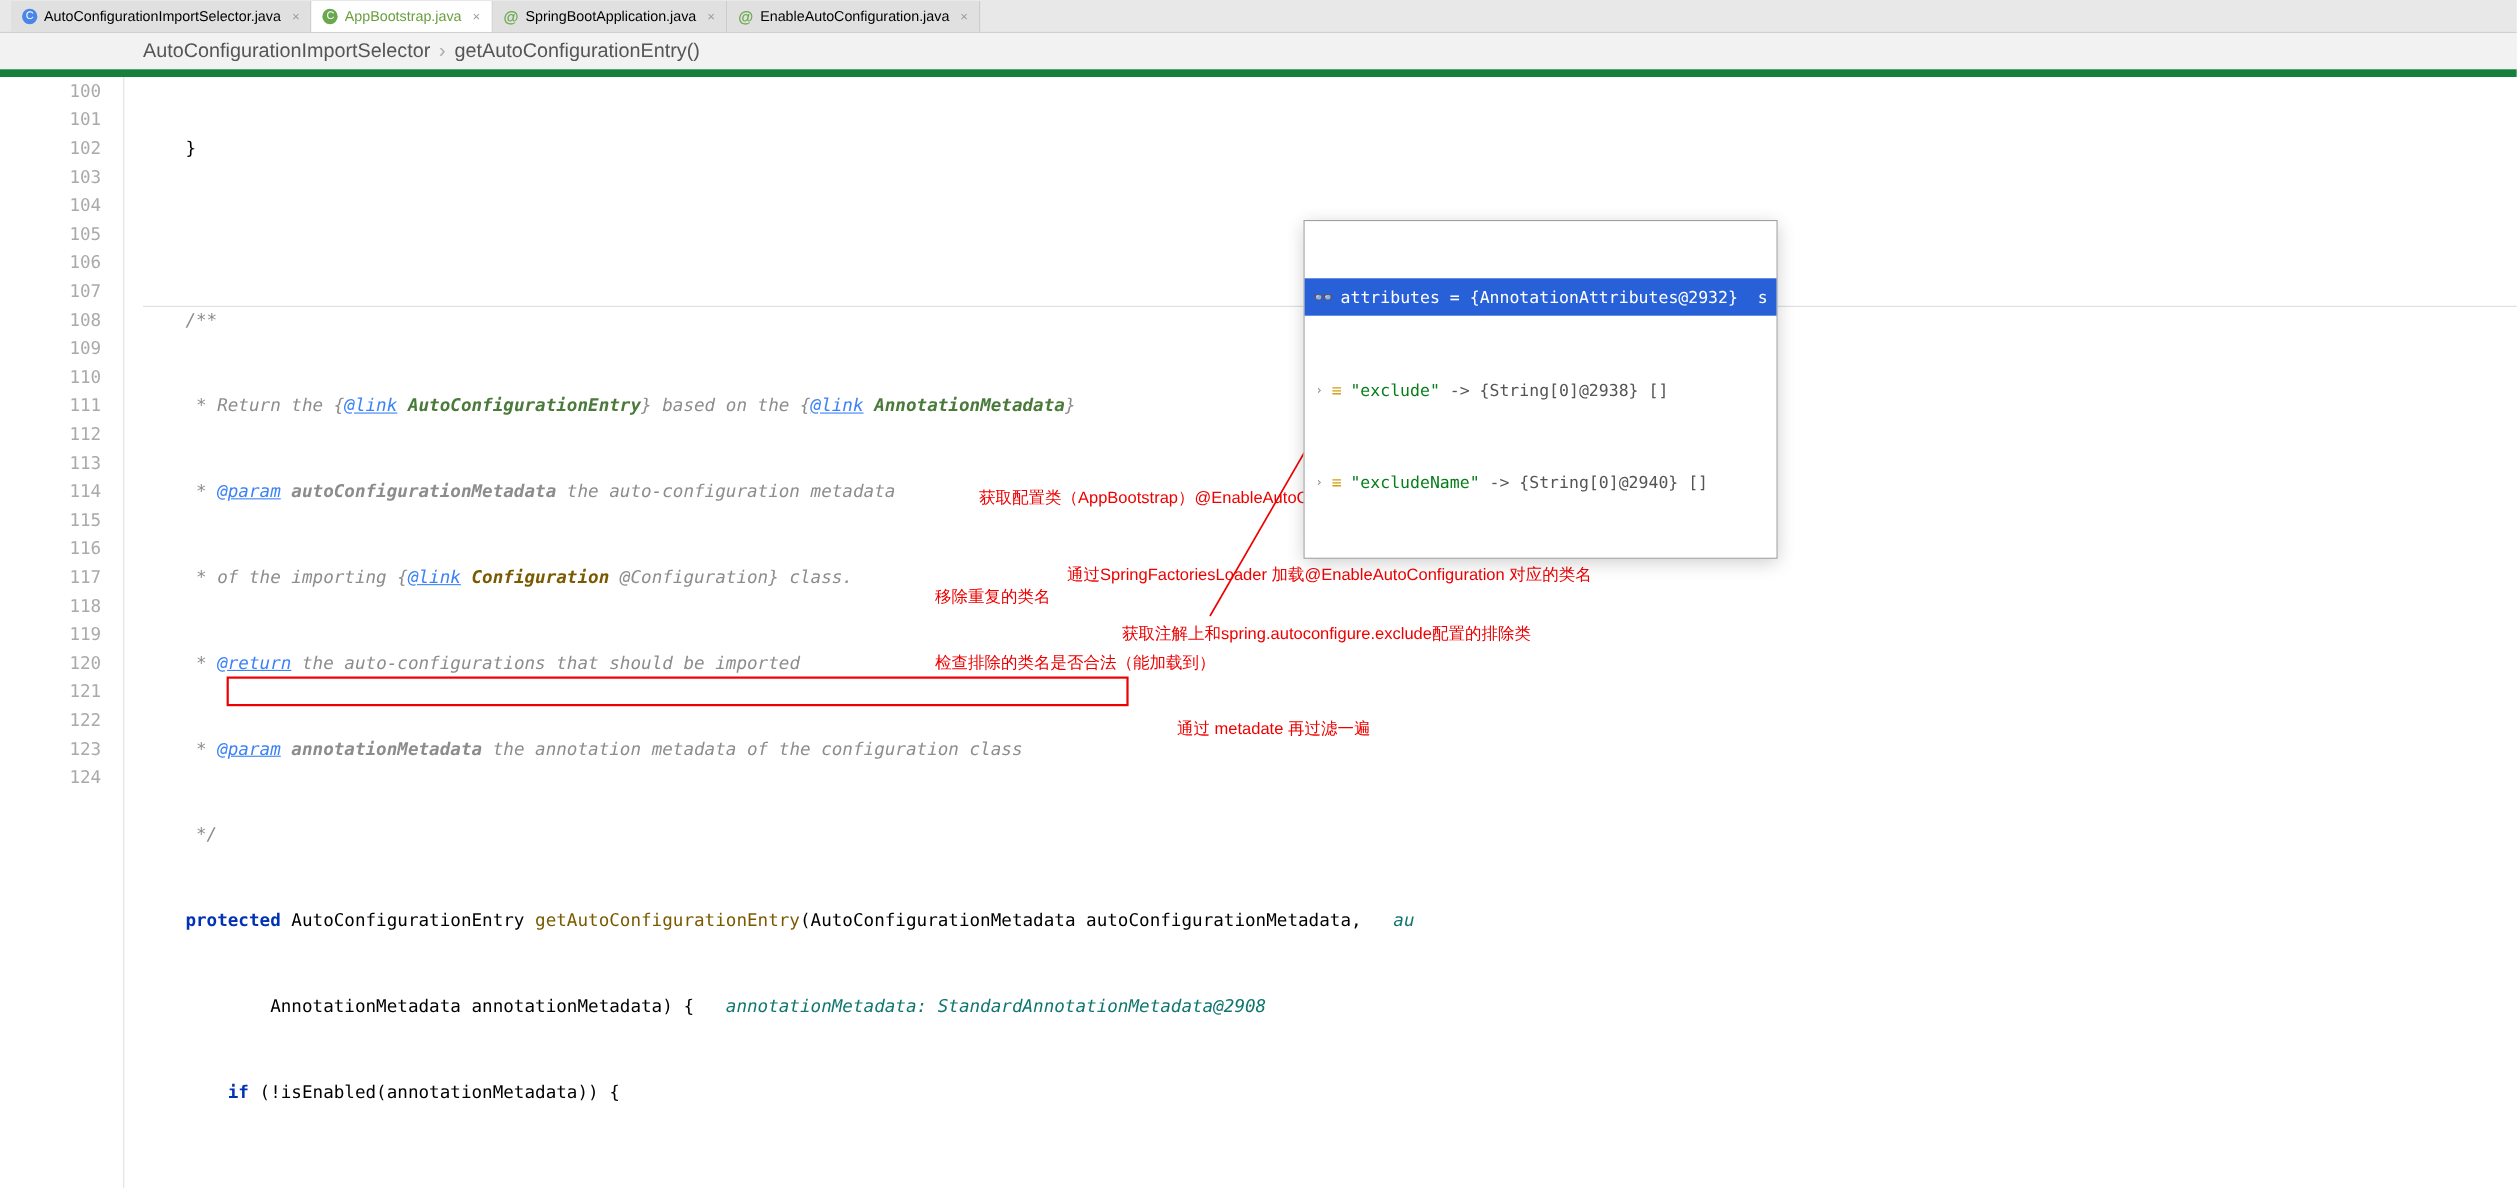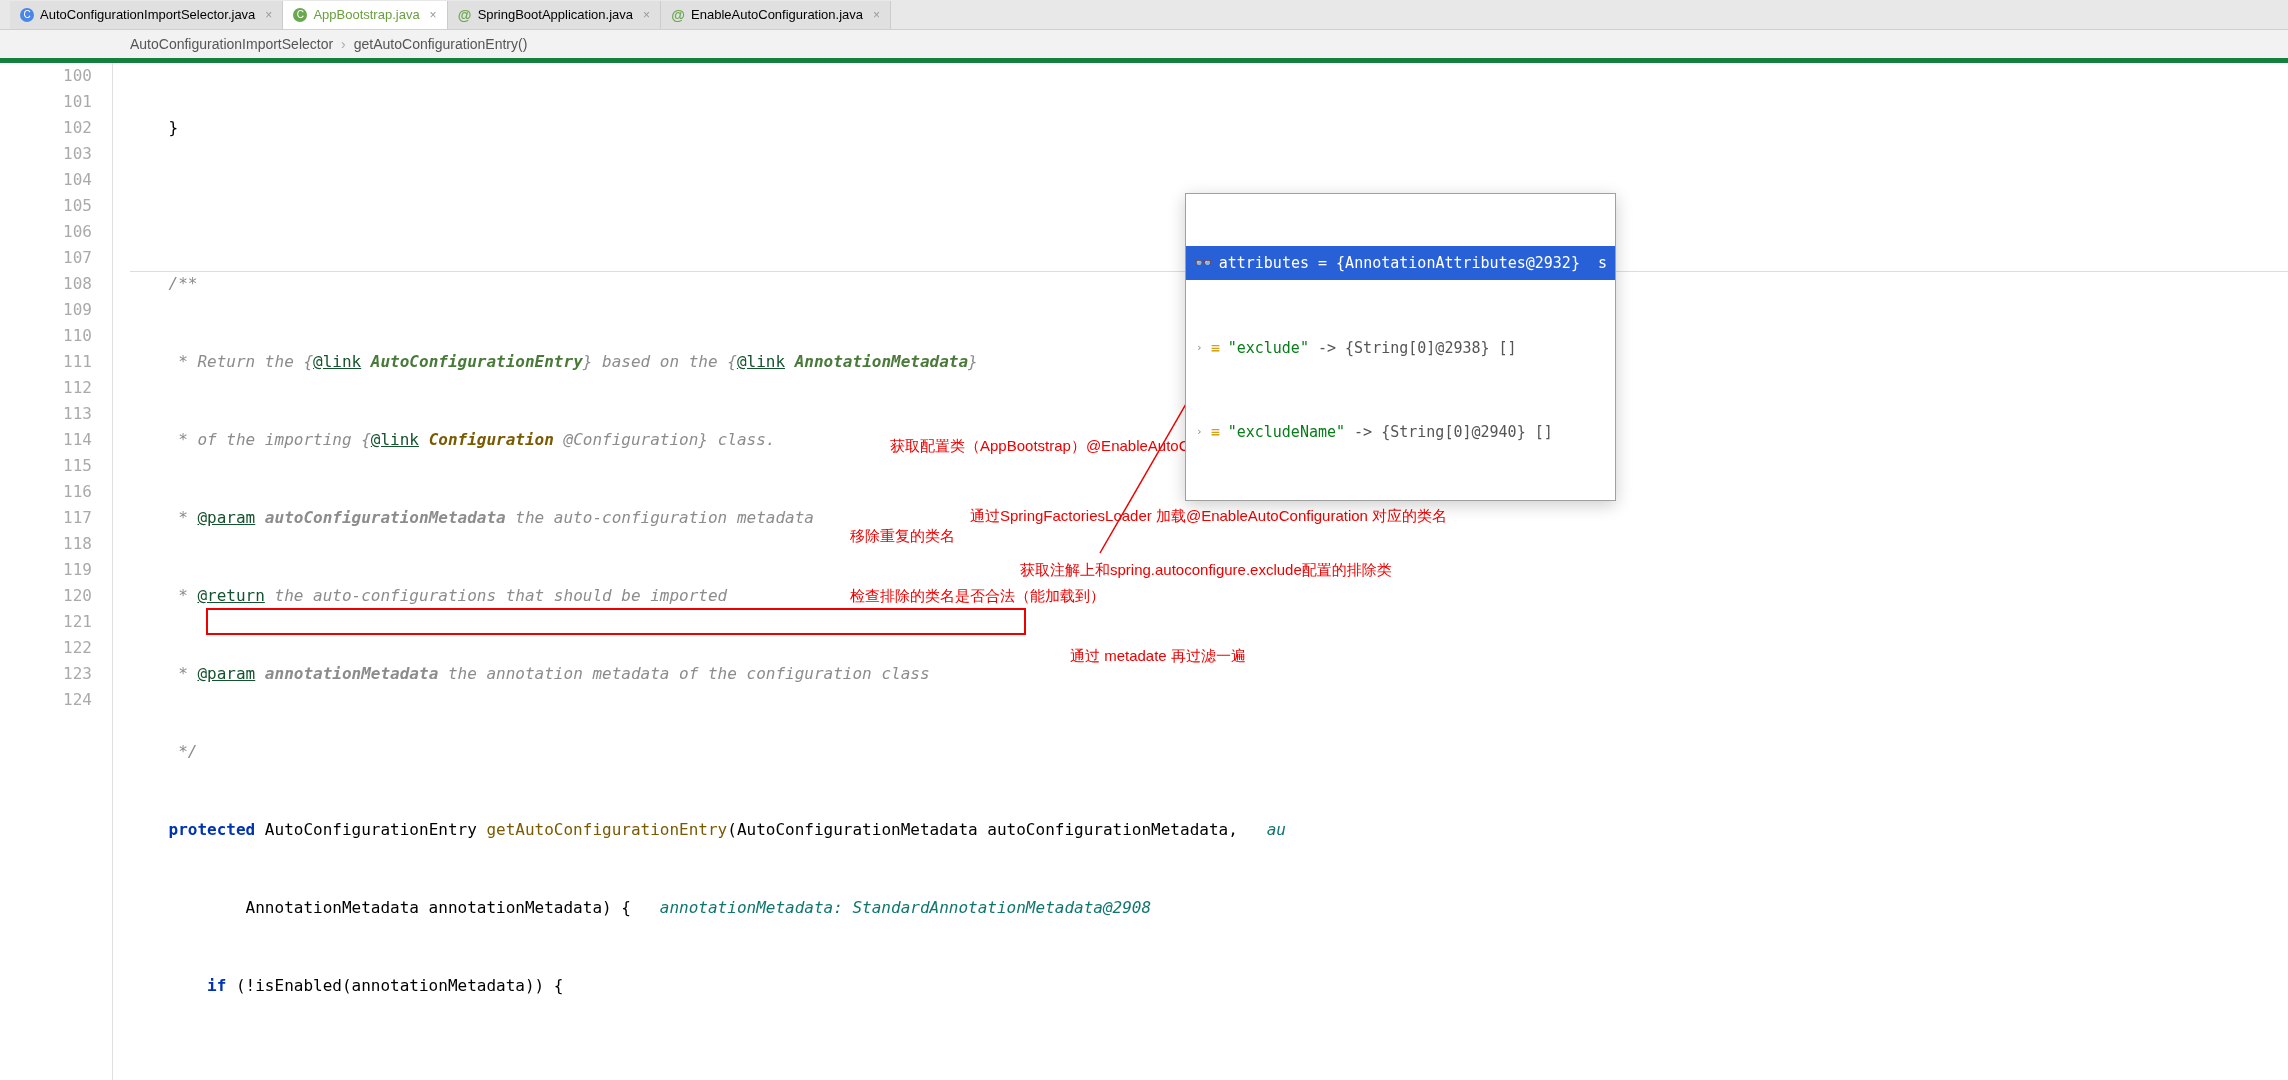--- a/index.html
+++ b/index.html
@@ -7,33 +7,33 @@
 .tabs { display: flex; background: #e8e8e8; border-bottom: 1px solid #d0d0d0; height: 30px; align-items: center; padding-left: 10px; }
 .tab { display: flex; align-items: center; padding: 4px 10px; background: #e0e0e0; border-right: 1px solid #ccc; height: 28px; cursor: pointer; gap: 6px; }
 .tab.active { background: #fff; }
 .tab-icon { width: 14px; height: 14px; display: inline-flex; align-items: center; justify-content: center; font-size: 10px; border-radius: 50%; }
 .tab-icon.c { background: #6aa84f; color: white; }
 .tab-icon.cc { background: #4a86e8; color: white; }
 .tab-icon.at { color: #6aa84f; font-weight: bold; font-size: 14px; }
 .tab-close { color: #999; font-size: 12px; margin-left: 4px; }
 .tab-text { font-size: 13px; }
 .tab-text.active { color: #6a9f3f; font-weight: 500; }
-.breadcrumb { background: #f2f2f2; padding: 6px 12px; border-bottom: 5px solid #15803d; font-size: 14px; color: #555; display: flex; align-items: center; gap: 8px; }
+.breadcrumb { background: #f2f2f2; padding: 6px 12px; border-bottom: 7px solid #15803d; font-size: 18px; color: #555; display: flex; align-items: center; gap: 8px; }
 .breadcrumb .sep { color: #aaa; }
 .editor { display: flex; background: #fff; height: calc(100vh - 58px); font-family: "Menlo", "Monaco", "Consolas", monospace; font-size: 16px; line-height: 26px; position: relative; }
 .gutter { width: 70px; background: #fff; text-align: right; padding-right: 10px; color: #aaa; user-select: none; border-right: 0px solid #eee; margin-left: 32px; }
 .fold { width: 28px; background: #fff; position: relative; }
 .fold-line { position: absolute; left: 10px; top: 0; bottom: 0; width: 1px; background: #e0e0e0; }
 .code { flex: 1; background: #fff; position: relative; white-space: pre; }
 .line { height: 26px; position: relative; }
 .kw { color: #0033b3; font-weight: 600; }
 .method { color: #7a5a00; }
 .type { font-style: italic; }
 .doc { color: #8c8c8c; font-style: italic; }
-.doc-tag { color: #14532d; text-decoration: underline; }
+.doc-tag { color: #3b82f6; font-style: italic; text-decoration: underline; }
 .doc-link { color: #4a7a3a; font-style: italic; font-weight: 600; }
 .doc-link2 { color: #7a5a00; font-style: italic; font-weight: 600; }
 .hint { color: #0f766e; font-style: italic; }
 .redbox { position: absolute; border: 2px solid #e00; }
 .redtext { position: absolute; color: #e00; font-family: -apple-system, sans-serif; font-size: 15px; font-weight: 500; }
 .popup { position: absolute; background: #fff; border: 1px solid #a0a0a0; box-shadow: 0 4px 16px rgba(0,0,0,0.2); font-family: "Menlo", monospace; font-size: 15px; z-index: 10; min-width: 400px; }
 .popup-header { background: #2860d8; color: #fff; padding: 4px 8px; display: flex; align-items: center; gap: 6px; }
 .popup-row { padding: 3px 10px; display: flex; align-items: center; gap: 8px; }
 .popup-arrow { color: #888; font-size: 11px; }
 .popup-icon { color: #d4a017; }
@@ -104,22 +104,22 @@
     <div class="line">124</div>
   </div>
   <div class="fold">
     <div class="fold-line"></div>
   </div>
   <div class="code">
     <div class="line">    }</div>
     <div class="line"></div>
     <div class="line" style="position:relative"><div class="sep-line"></div><span class="doc">    /**</span></div>
     <div class="line"><span class="doc">     * Return the {</span><span class="doc-tag">@link</span><span class="doc-link"> AutoConfigurationEntry</span><span class="doc">} based on the {</span><span class="doc-tag">@link</span><span class="doc-link"> AnnotationMetadata</span><span class="doc">}</span></div>
+    <div class="line"><span class="doc">     * </span><span class="doc-tag">@param</span><span class="doc-link" style="color:#8c8c8c"> autoConfigurationMetadata</span><span class="doc"> the auto-configuration metadata</span></div>
     <div class="line"><span class="doc">     * of the importing {</span><span class="doc-tag">@link</span><span class="doc-link2"> Configuration</span><span class="doc"> @Configuration</span><span class="doc">} class.</span></div>
-    <div class="line"><span class="doc">     * </span><span class="doc-tag">@param</span><span class="doc-link" style="color:#8c8c8c"> autoConfigurationMetadata</span><span class="doc"> the auto-configuration metadata</span></div>
     <div class="line"><span class="doc">     * </span><span class="doc-tag">@return</span><span class="doc"> the auto-configurations that should be imported</span></div>
     <div class="line"><span class="doc">     * </span><span class="doc-tag">@param</span><span class="doc-link" style="color:#8c8c8c"> annotationMetadata</span><span class="doc"> the annotation metadata of the configuration class</span></div>
     <div class="line"><span class="doc">     */</span></div>
     <div class="line"><span class="kw">    protected</span><span> AutoConfigurationEntry </span><span class="method">getAutoConfigurationEntry</span><span>(AutoConfigurationMetadata autoConfigurationMetadata,   </span><span class="hint">au</span></div>
     <div class="line"><span>            AnnotationMetadata annotationMetadata) {   </span><span class="hint">annotationMetadata: StandardAnnotationMetadata@2908</span></div>
     <div class="line"><span class="kw">        if</span><span> (!isEnabled(annotationMetadata)) {</span></div>
     
     
     
     

